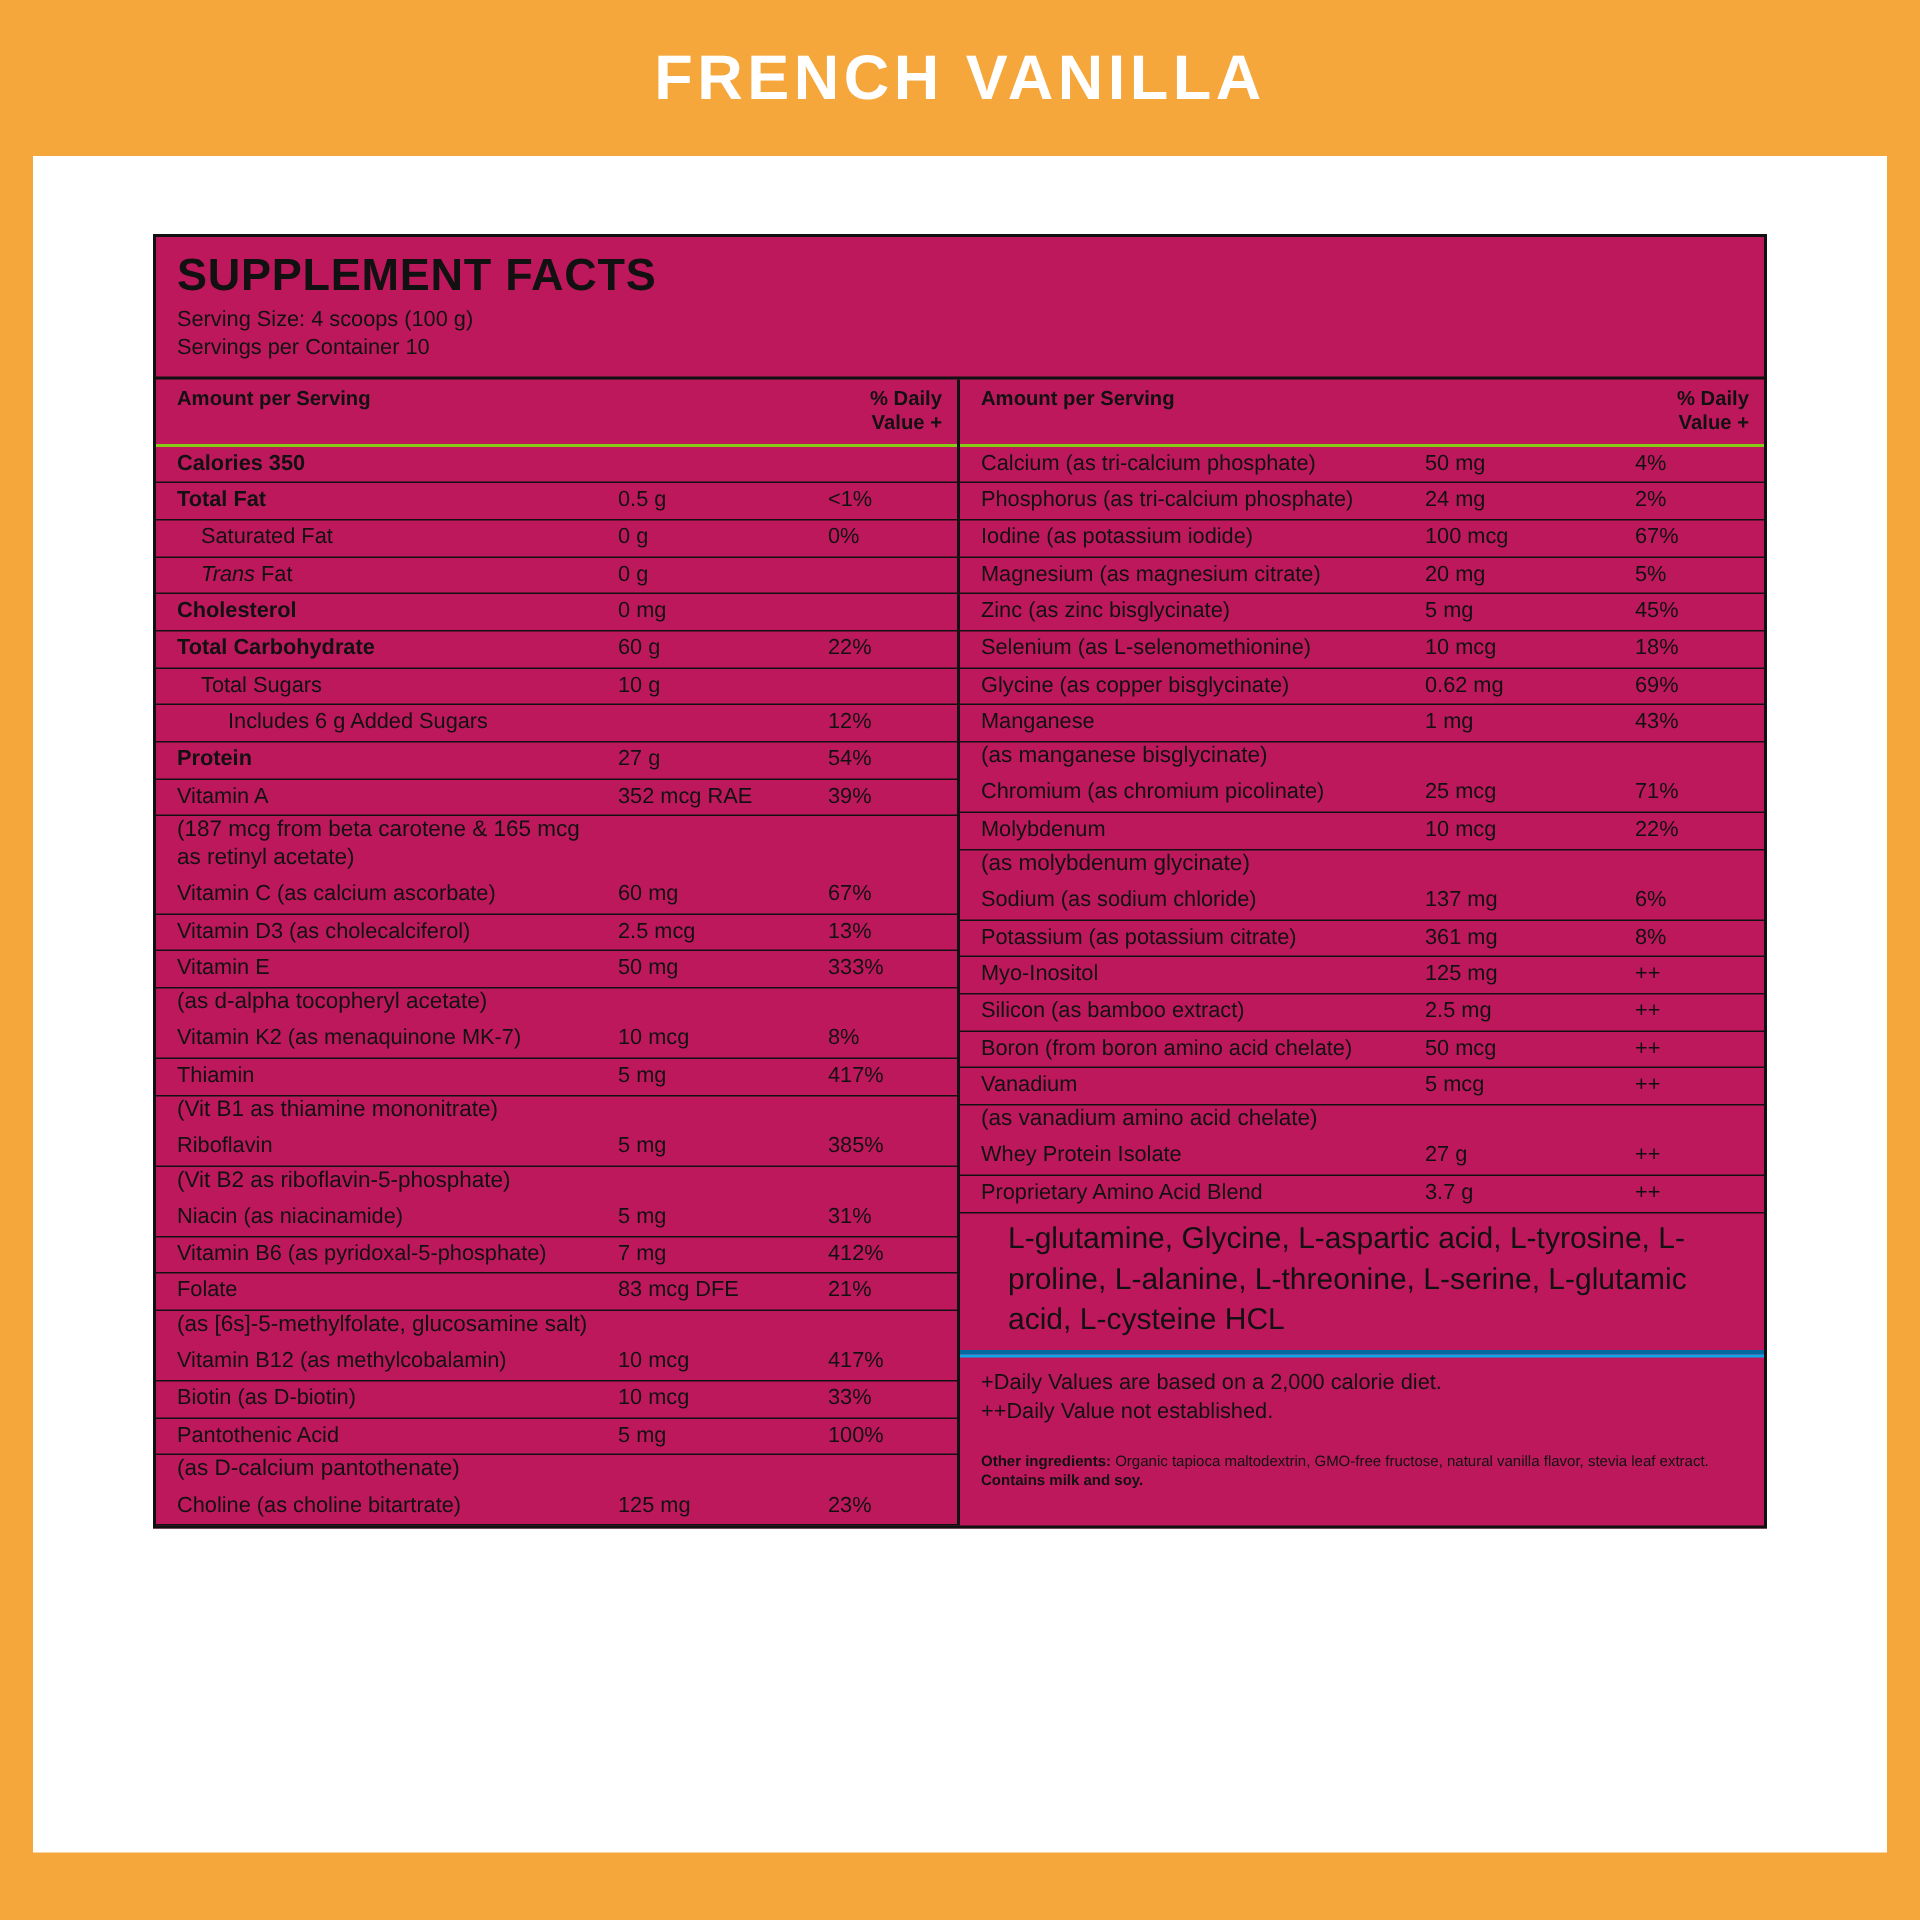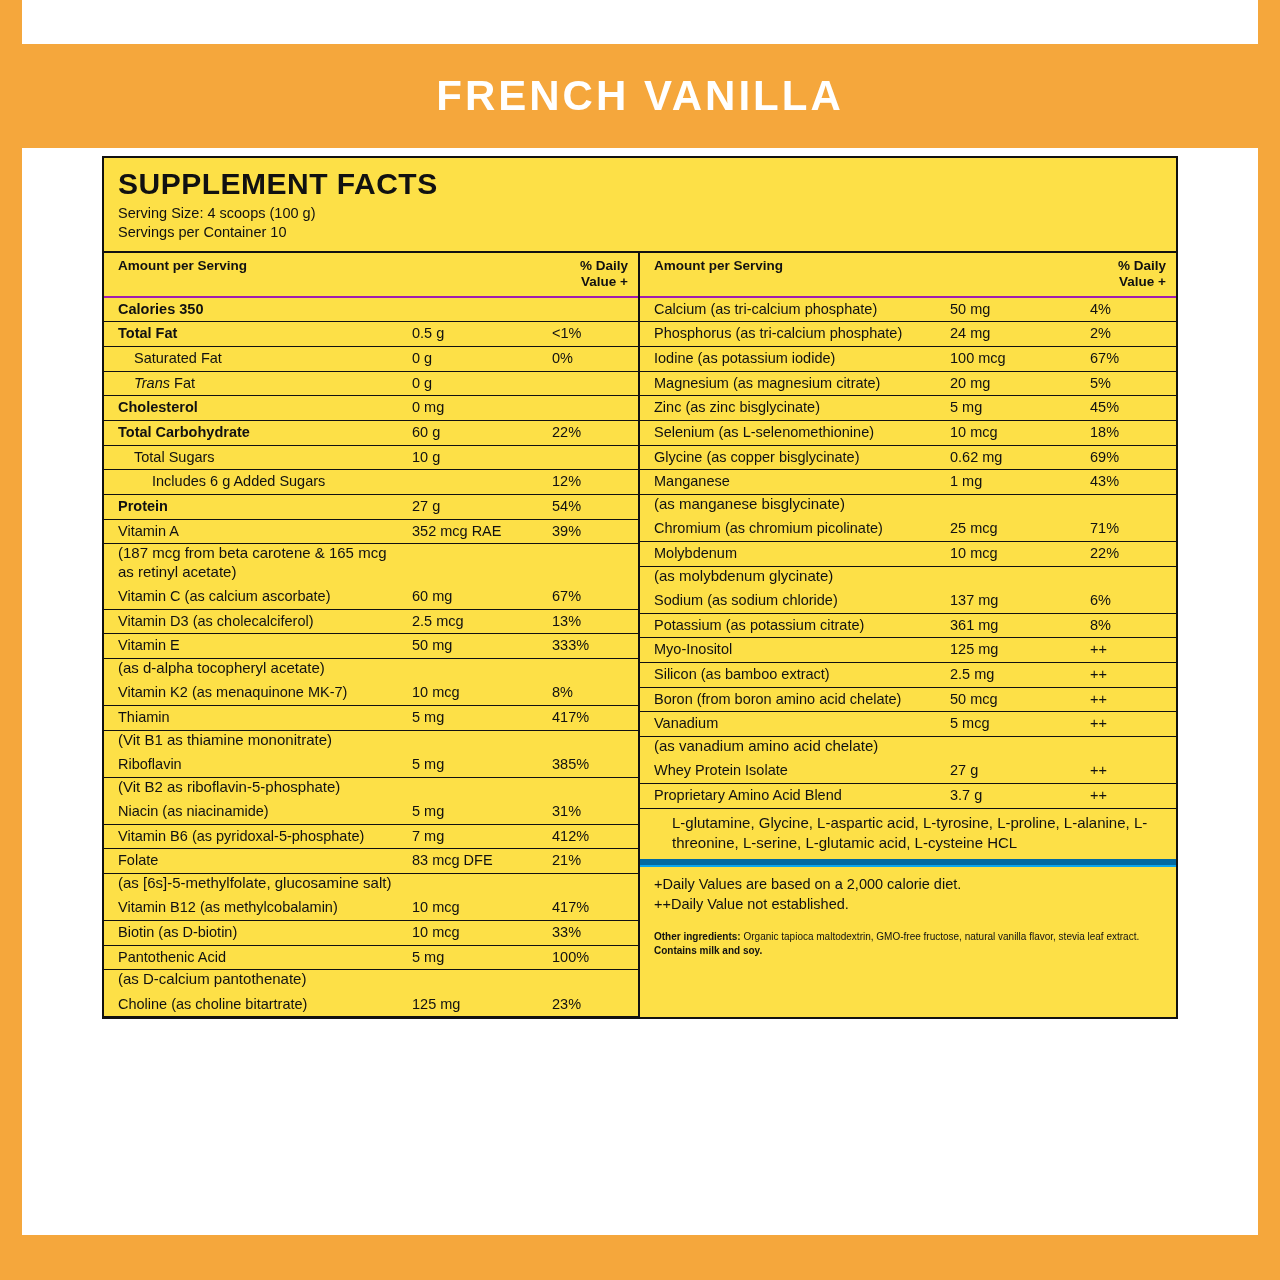--- a/index.html
+++ b/index.html
@@ -35,21 +35,20 @@
   }
   .header-band {
     position: absolute;
     left: 0; top: 0;
     width: 1280px;
     height: 104px;
     background: #f5a73c;
     display: flex;
     align-items: center;
     justify-content: center;
-    margin-top: 44px;
   }
   .header-title {
     color: #ffffff;
     font-size: 42px;
     font-weight: bold;
     letter-spacing: 3px;
     text-align: center;
   }
   .footer-band {
     position: absolute;
@@ -59,21 +58,21 @@
     background: #f5a73c;
   }
 
   .panel {
     position: absolute;
     left: 102px;
     top: 156px;
     width: 1076px;
     border: 2px solid #111111;
     box-sizing: border-box;
-    background: #fde047;
+    background: #be185d;
   }
   .panel-head {
     padding: 10px 14px 8px 14px;
     border-bottom: 2px solid #111111;
   }
   .sf-title {
     font-size: 30px;
     font-weight: bold;
     letter-spacing: 0.5px;
     margin: 0 0 4px 0;
@@ -108,21 +107,21 @@
     border-bottom: 1px solid #111111;
   }
   table.nt tr.no-rule td {
     border-bottom: none;
     padding-top: 0;
     padding-bottom: 4px;
   }
   table.nt tr.hdr td {
     font-weight: bold;
     font-size: 13.5px;
-    border-bottom: 2px solid #a21caf;
+    border-bottom: 2px solid #84cc16;
     border-top: none;
     padding-top: 5px;
     padding-bottom: 5px;
   }
   td.c-amt { width: 120px; padding-left: 4px; }
   td.c-dv  { width: 76px; padding-left: 4px; }
   td.c-name { padding-left: 14px; }
   .right { text-align: right; padding-right: 10px !important; }
   .b { font-weight: bold; }
   .it { font-style: italic; }
@@ -136,23 +135,23 @@
     font-size: 14.5px;
     line-height: 1.35;
   }
   .col-right .other {
     padding: 12px 14px 14px 14px;
     font-size: 10px;
     line-height: 1.35;
   }
   .blend-list {
     padding: 4px 6px 6px 32px;
-    font-size: 15px;
+    font-size: 20px;
     line-height: 1.35;
-    border-bottom: 6px solid #0369a1;
+    border-bottom: 3px solid #0369a1;
   }
 </style>
 </head>
 <body>
 
 <div class="page">
 
   <div class="header-band">
     <div class="header-title">FRENCH VANILLA</div>
   </div>

